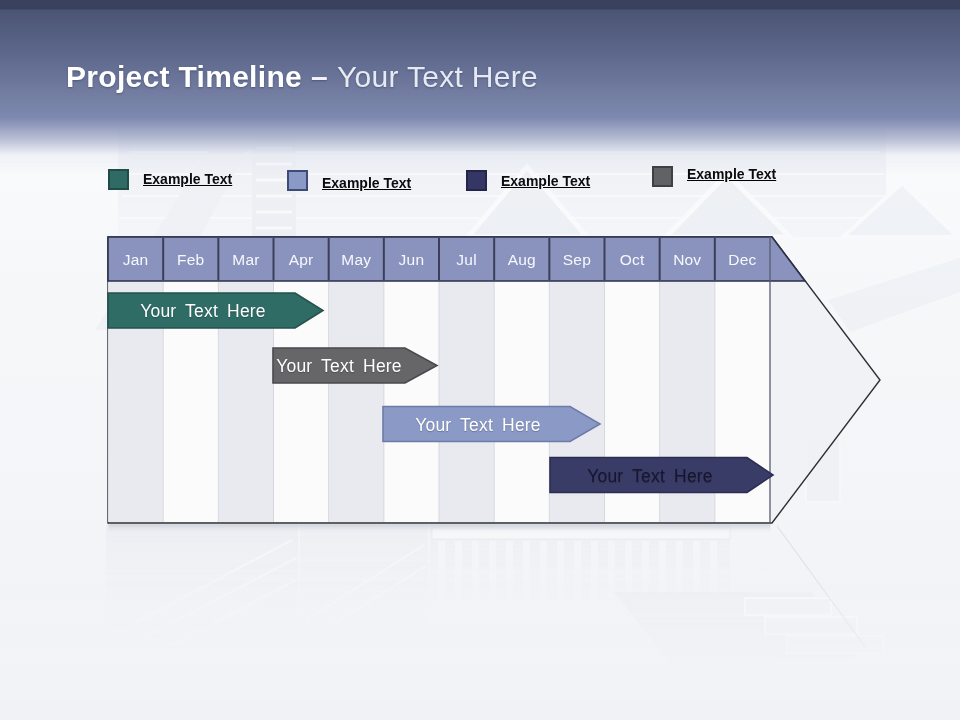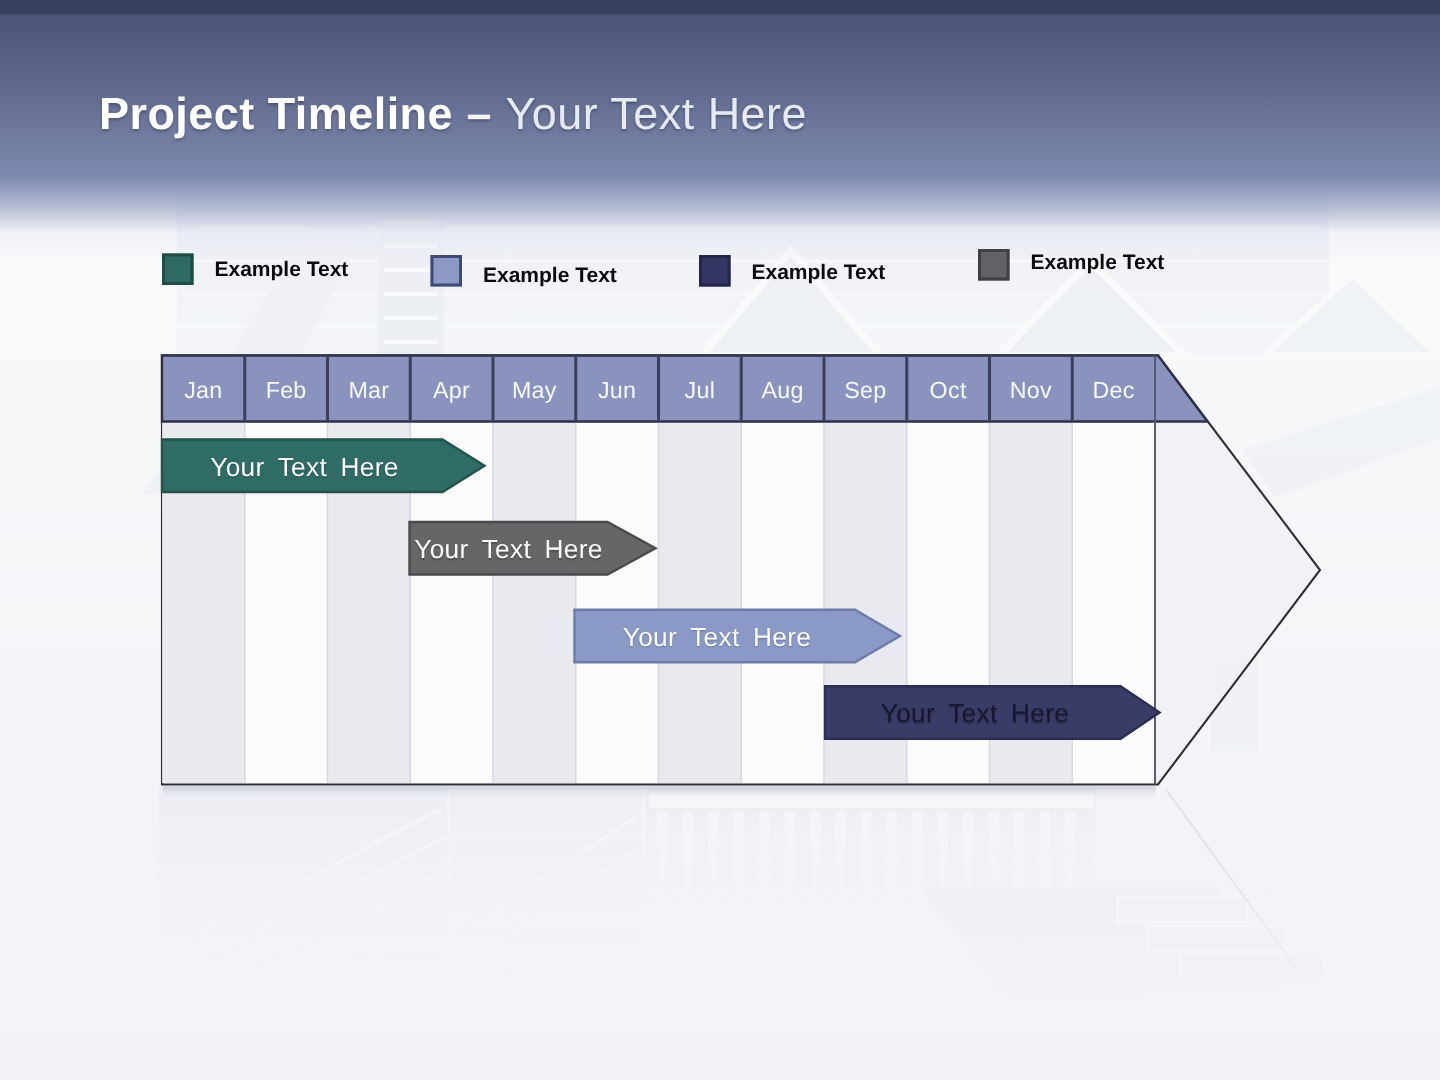--- a/index.html
+++ b/index.html
@@ -22,21 +22,21 @@
       rgba(246,247,250,0) 175px);
   }
   .title{
     position:absolute;left:66px;top:60px;white-space:nowrap;
     font-size:30px;font-weight:bold;color:#ffffff;letter-spacing:.3px;
     text-shadow:0 1px 2px rgba(25,30,55,.35);
   }
   .title .sep{font-weight:bold;color:#f2f4fa;margin:0 9px;}
   .title .light{font-weight:400;color:#e6eaf4;}
   
-  .legend-item{position:absolute;display:flex;align-items:center;}
+  .legend-item{position:absolute;display:flex;align-items:center;text-decoration:underline;}
   .legend-item .swatch{width:21px;height:21px;border:2px solid #333;box-sizing:border-box;flex:0 0 auto;}
   .legend-item .legend-label{
     font-size:14px;font-weight:bold;color:#0b0b0d;line-height:21px;margin-left:14px;white-space:nowrap;
   }
   .legend-pos-1{left:108px;top:169px;}
   .legend-pos-2{left:287px;top:170px;}
   .legend-pos-2 .legend-label{transform:translateY(3px);}
   .legend-pos-3{left:466px;top:170px;}
   .legend-pos-3 .legend-label{transform:translateY(1px);}
   .legend-pos-4{left:652px;top:166px;}

